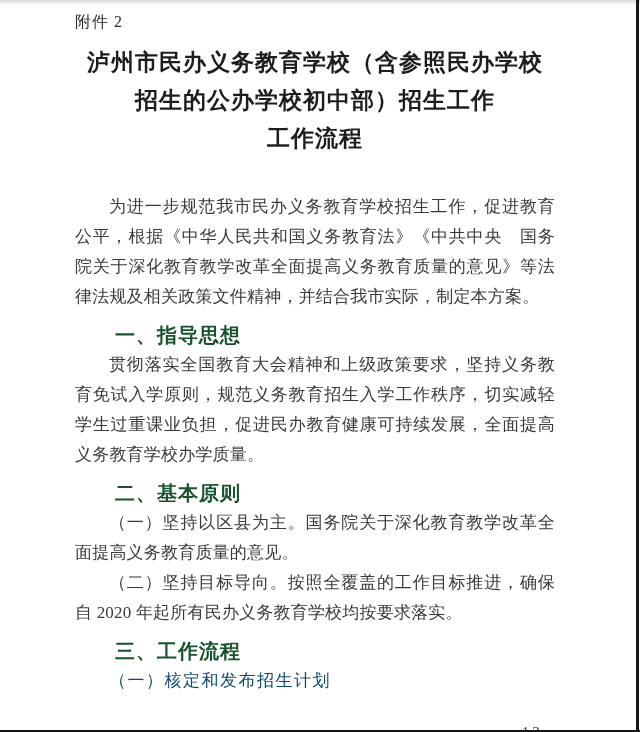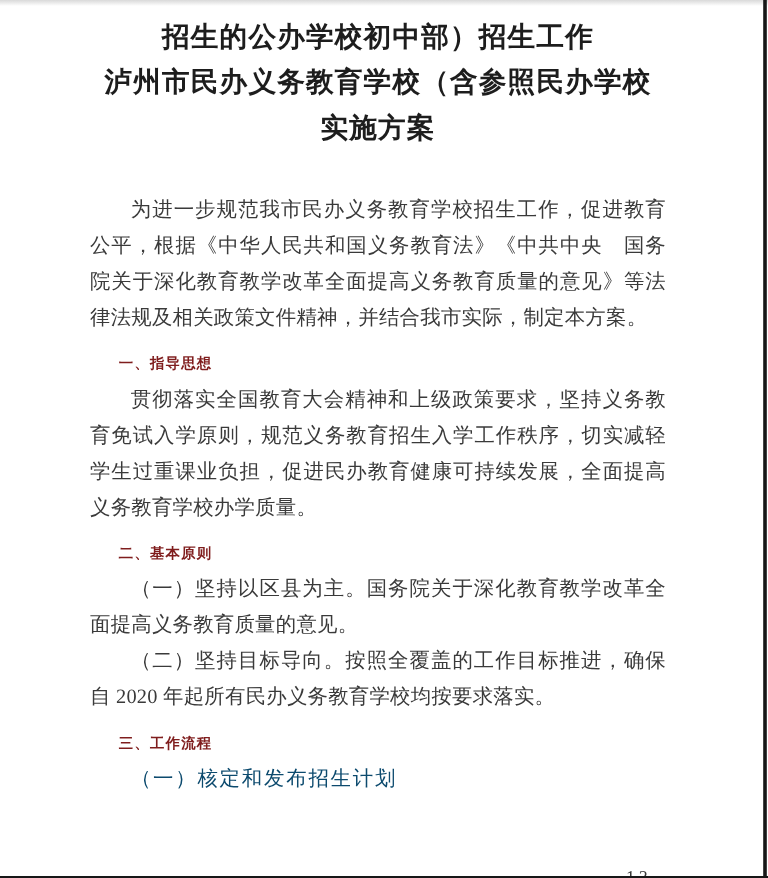--- a/index.html
+++ b/index.html
@@ -48,26 +48,26 @@
     margin: 0;
     font-size: 17px;
     line-height: 30px;
     text-align: justify;
     text-indent: 2em;
     letter-spacing: 0.2px;
     color: #3a3a3a;
   }
   .heading {
     margin: 8px 0 0 0;
-    font-size: 12px;
+    font-size: 20px;
     line-height: 30px;
     font-weight: 700;
     text-indent: 2em;
     letter-spacing: 1px;
-    color: #7f1d1d;
+    color: #14532d;
     font-family: "Liberation Sans", sans-serif;
   }
   .kai { color: #0c4a6e; letter-spacing: 1.5px; }
   .pagenum {
     position: absolute;
     top: 723px;
     left: 497px;
     font-size: 15px;
     line-height: 18px;
     letter-spacing: 3px;
@@ -89,25 +89,26 @@
     width: 100%;
     height: 2px;
     background: #171717;
   }
 </style>
 </head>
 <body>
 
 <div class="scan">
 
+  <div class="attachment">附件 2</div>
 
   <h1 class="title">
+    <span class="tline">泸州市民办义务教育学校（含参照民办学校</span>
     <span class="tline">招生的公办学校初中部）招生工作</span>
-    <span class="tline">泸州市民办义务教育学校（含参照民办学校</span>
-    <span class="tline">实施方案</span>
+    <span class="tline">工作流程</span>
   </h1>
 
   <div class="body">
     <p class="para">为进一步规范我市民办义务教育学校招生工作，促进教育公平，根据《中华人民共和国义务教育法》《中共中央　国务院关于深化教育教学改革全面提高义务教育质量的意见》等法律法规及相关政策文件精神，并结合我市实际，制定本方案。</p>
 
     <p class="heading">一、指导思想</p>
     <p class="para">贯彻落实全国教育大会精神和上级政策要求，坚持义务教育免试入学原则，规范义务教育招生入学工作秩序，切实减轻学生过重课业负担，促进民办教育健康可持续发展，全面提高义务教育学校办学质量。</p>
 
     <p class="heading">二、基本原则</p>
     <p class="para">（一）坚持以区县为主。国务院关于深化教育教学改革全面提高义务教育质量的意见。</p>

